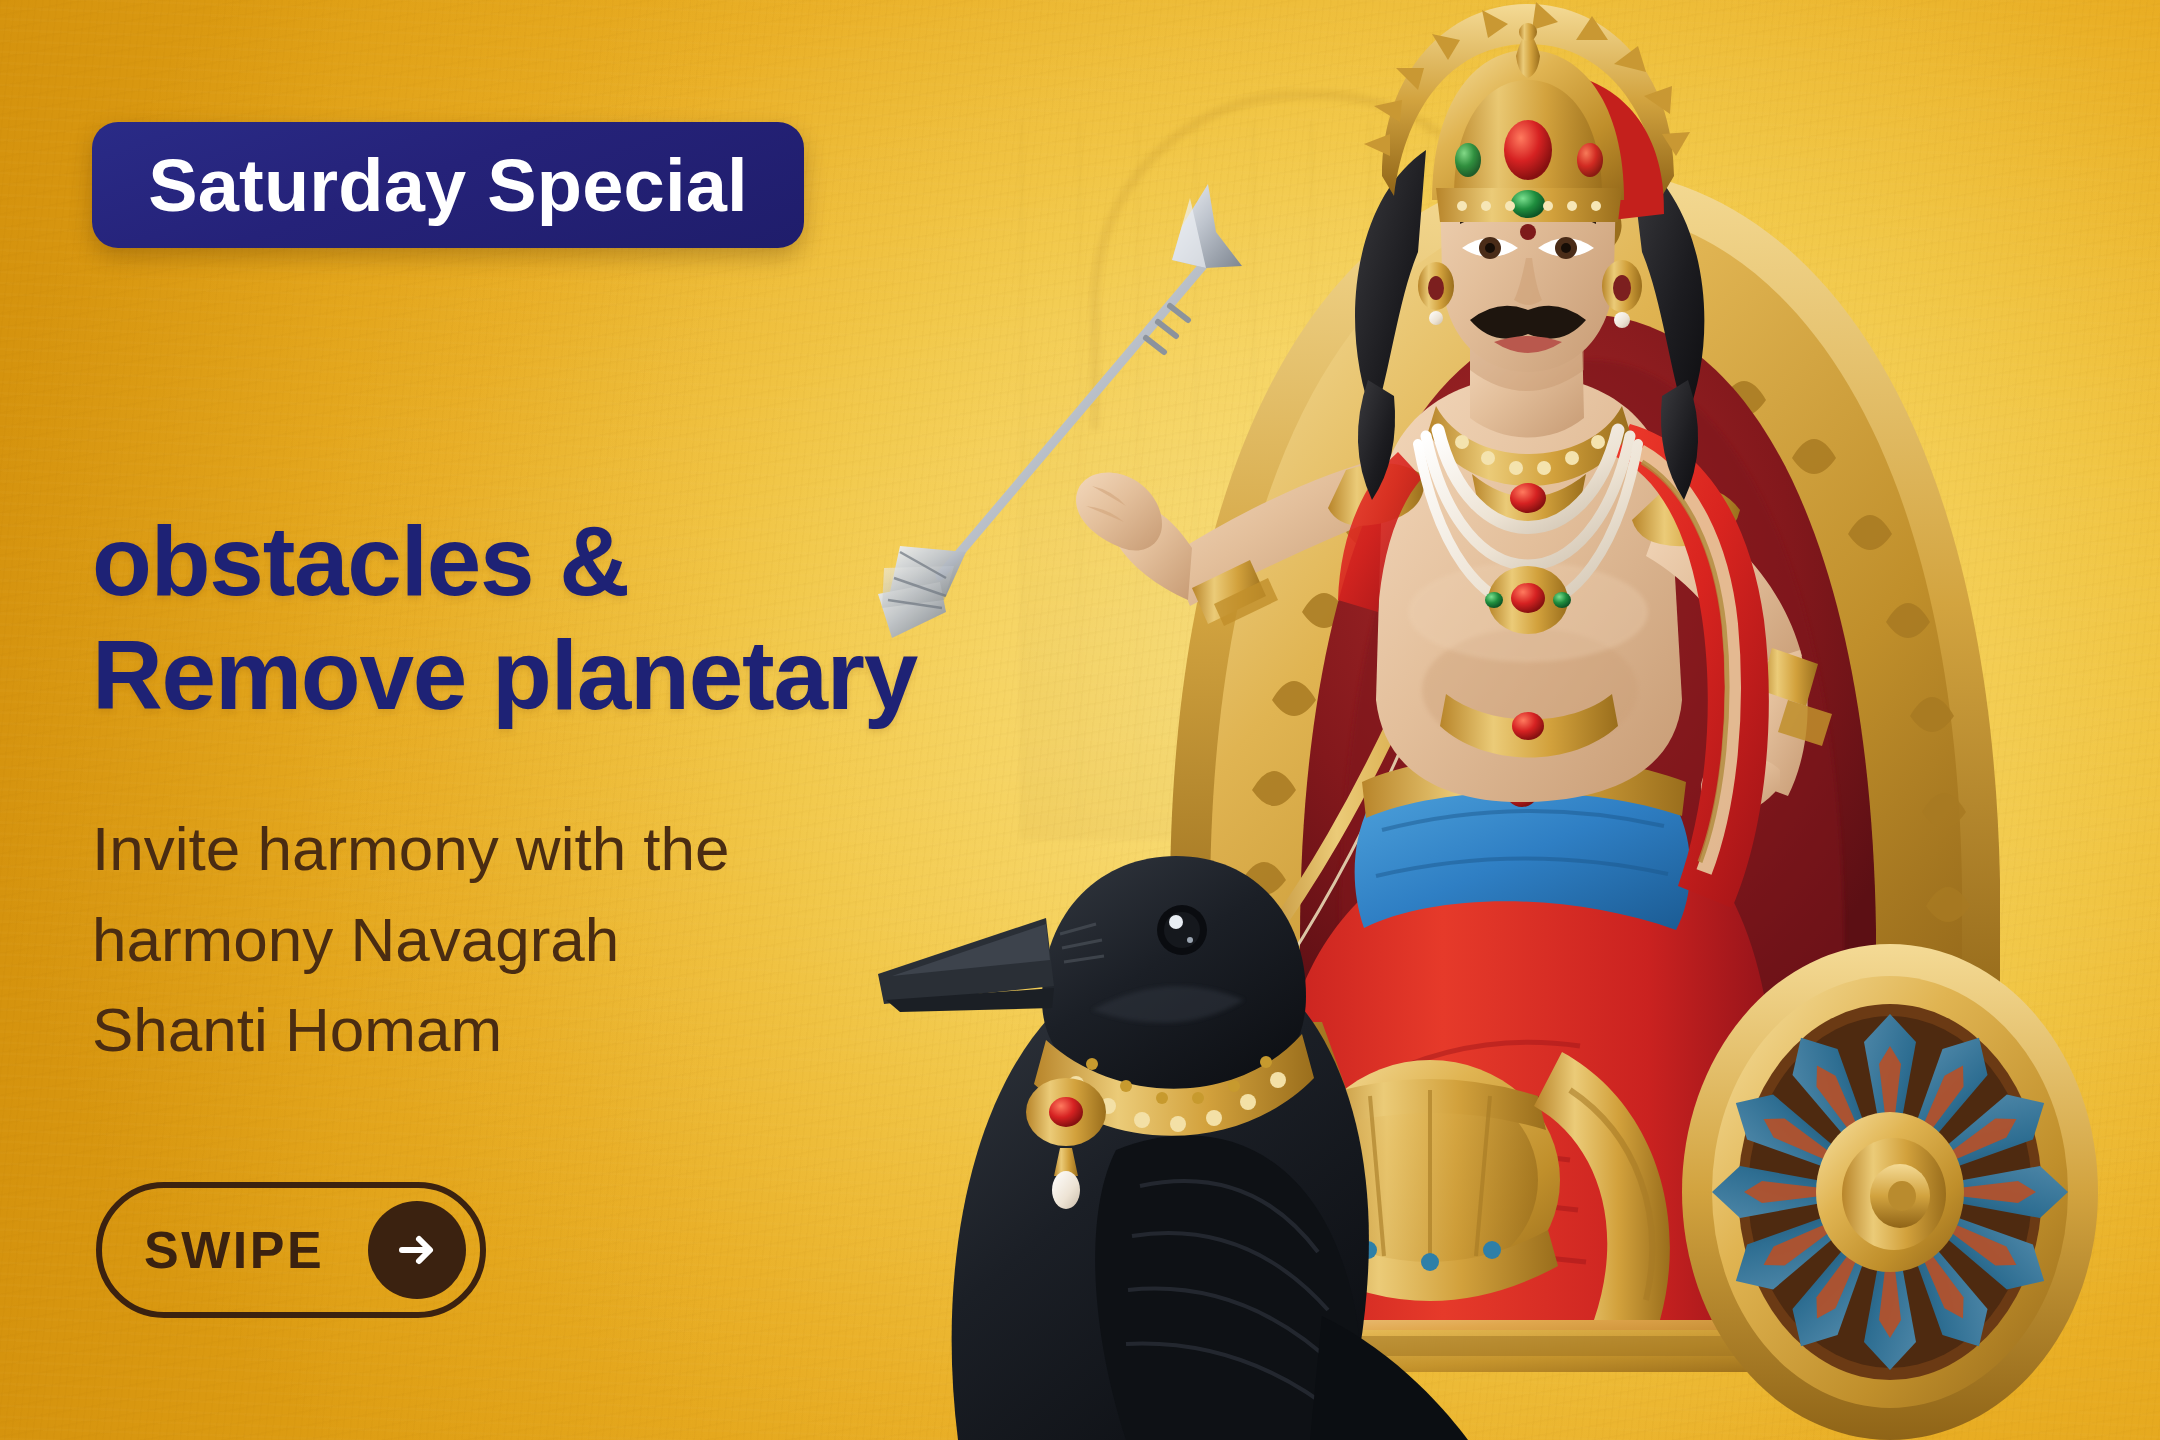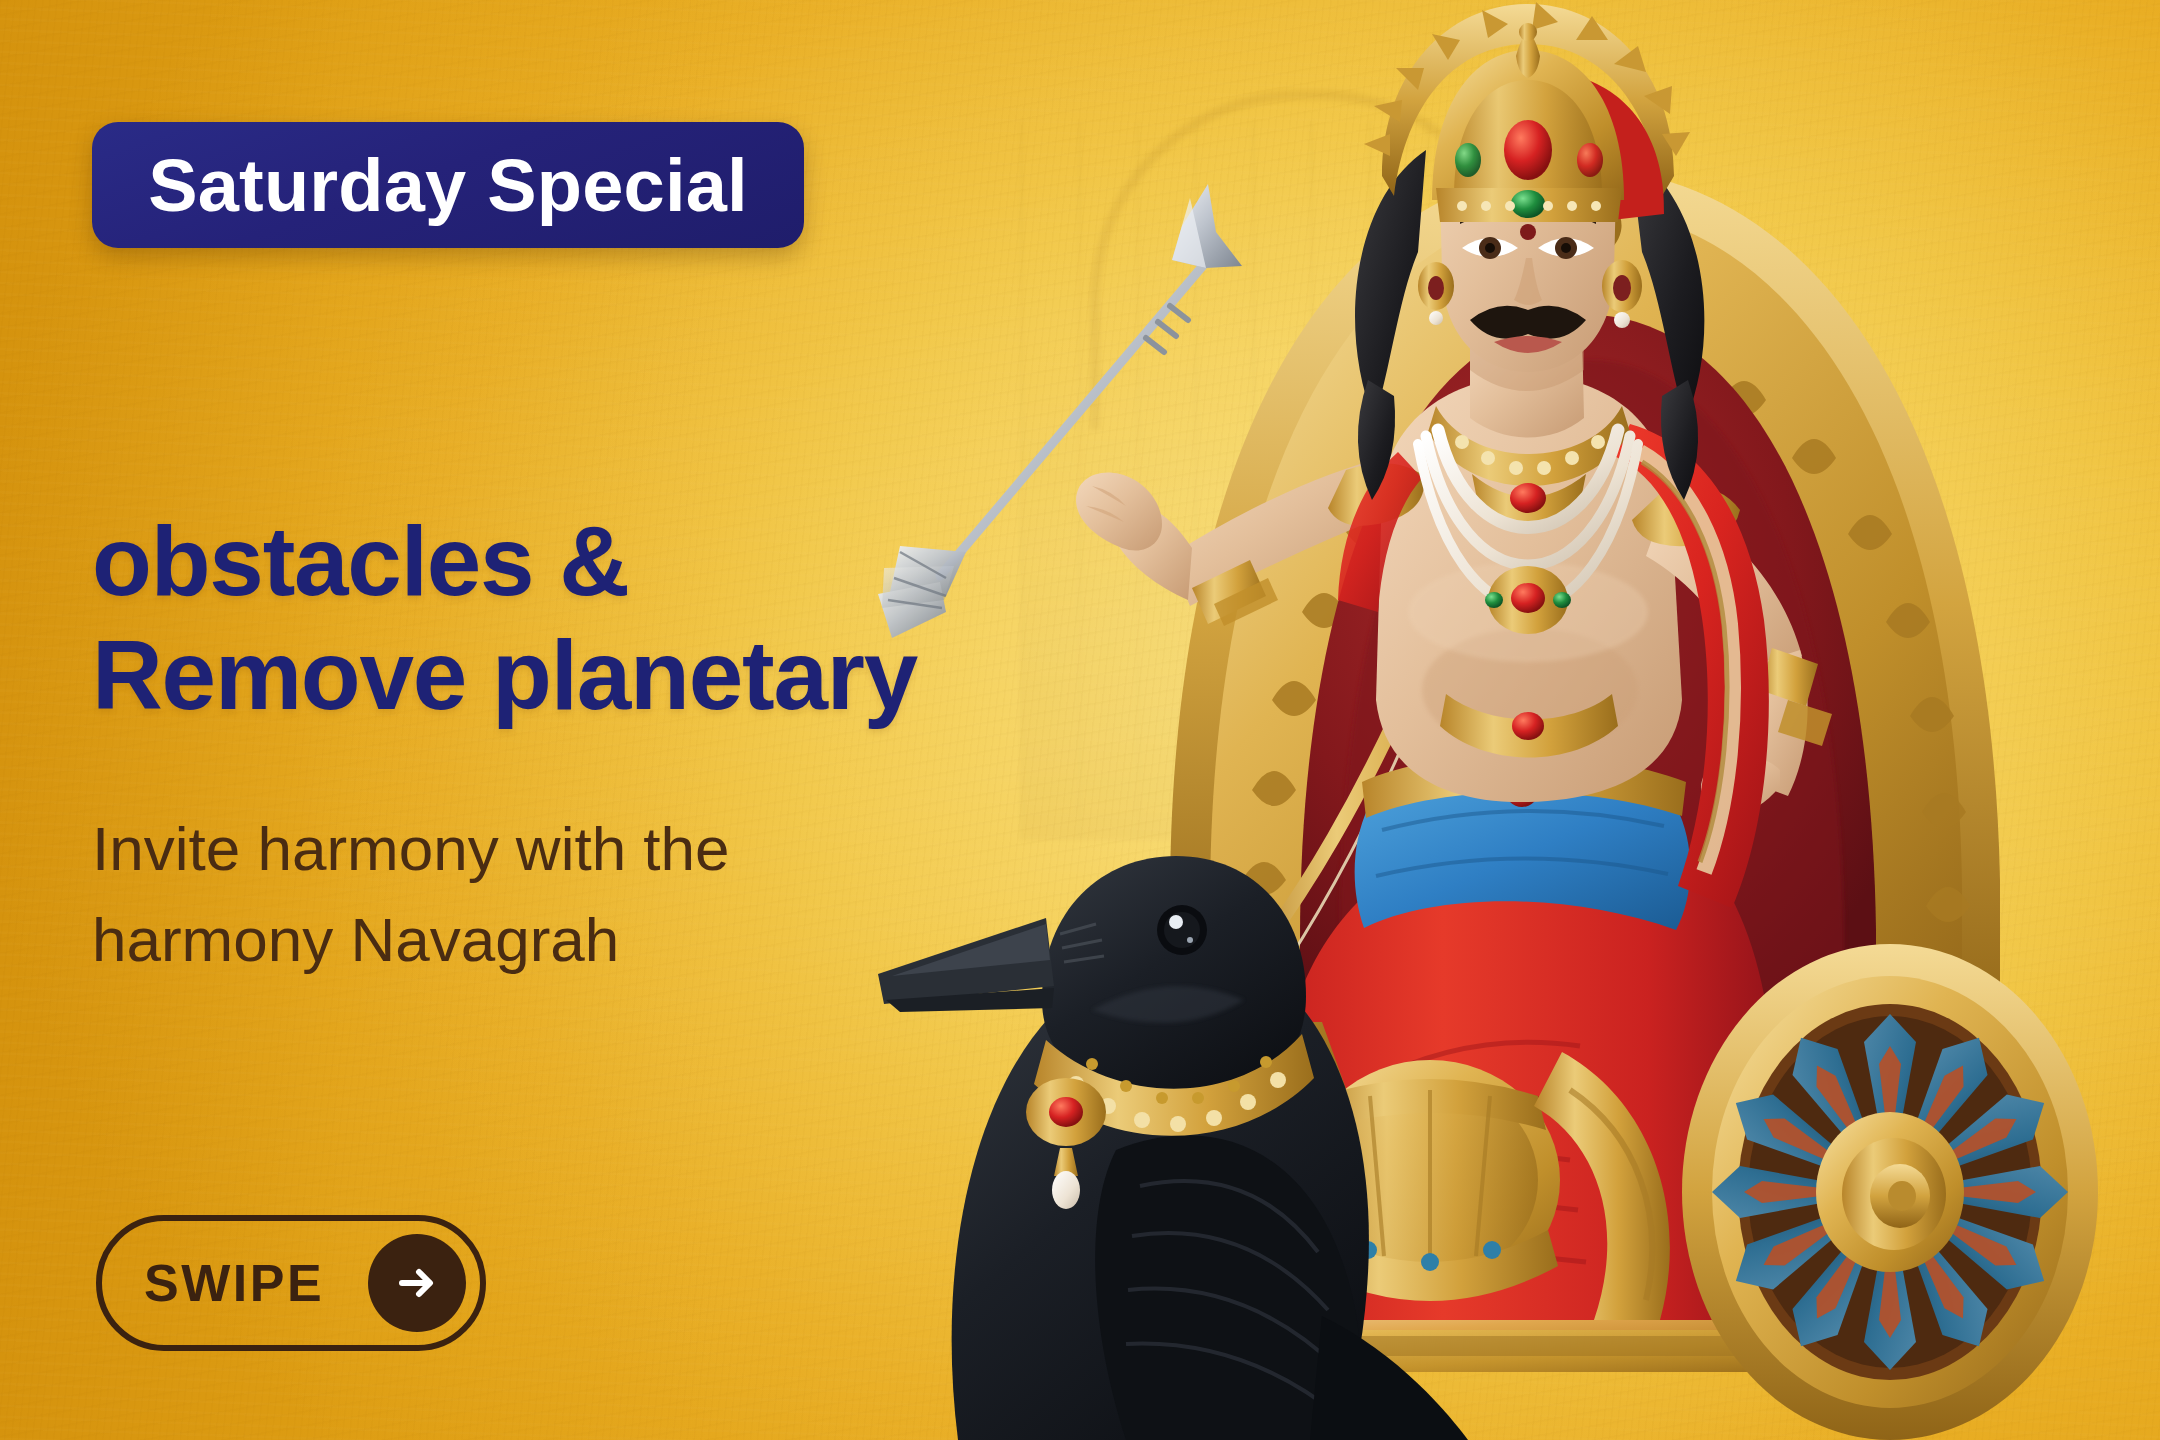--- a/index.html
+++ b/index.html
@@ -128,21 +128,20 @@
     left: 96px; top: 1182px;
     width: 390px; height: 136px;
     border: 6px solid #3B2210;
     border-radius: 68px;
     display: flex;
     align-items: center;
     box-sizing: border-box;
     padding: 0 14px 0 42px;
     background: transparent;
     cursor: pointer;
-    margin-top: 33px;
   }
   .swipe-label {
     color: #3B2210;
     font-size: 52px;
     font-weight: 700;
     letter-spacing: 2.5px;
     flex: 1;
   }
   .swipe-circle {
     width: 98px; height: 98px;
@@ -673,20 +672,21 @@
     </div>
 
     <h1 class="headline">
       <span class="hl-line">obstacles &amp;</span>
       <span class="hl-line">Remove planetary</span>
     </h1>
 
     <p class="subhead">
       <span class="sh-line">Invite harmony with the</span>
       <span class="sh-line">harmony Navagrah</span>
+      <span class="sh-line">Shanti Homam</span>
     </p>
 
     <div class="swipe" role="button" tabindex="0">
       <span class="swipe-label">SWIPE</span>
       <span class="swipe-circle">
         <svg width="52" height="52" viewBox="0 0 52 52" aria-hidden="true">
           <path d="M11 26 H38" stroke="#FFFFFF" stroke-width="6" stroke-linecap="round" fill="none"></path>
           <path d="M28 15 L39 26 L28 37" stroke="#FFFFFF" stroke-width="6" stroke-linecap="round" stroke-linejoin="round" fill="none"></path>
         </svg>
       </span>

